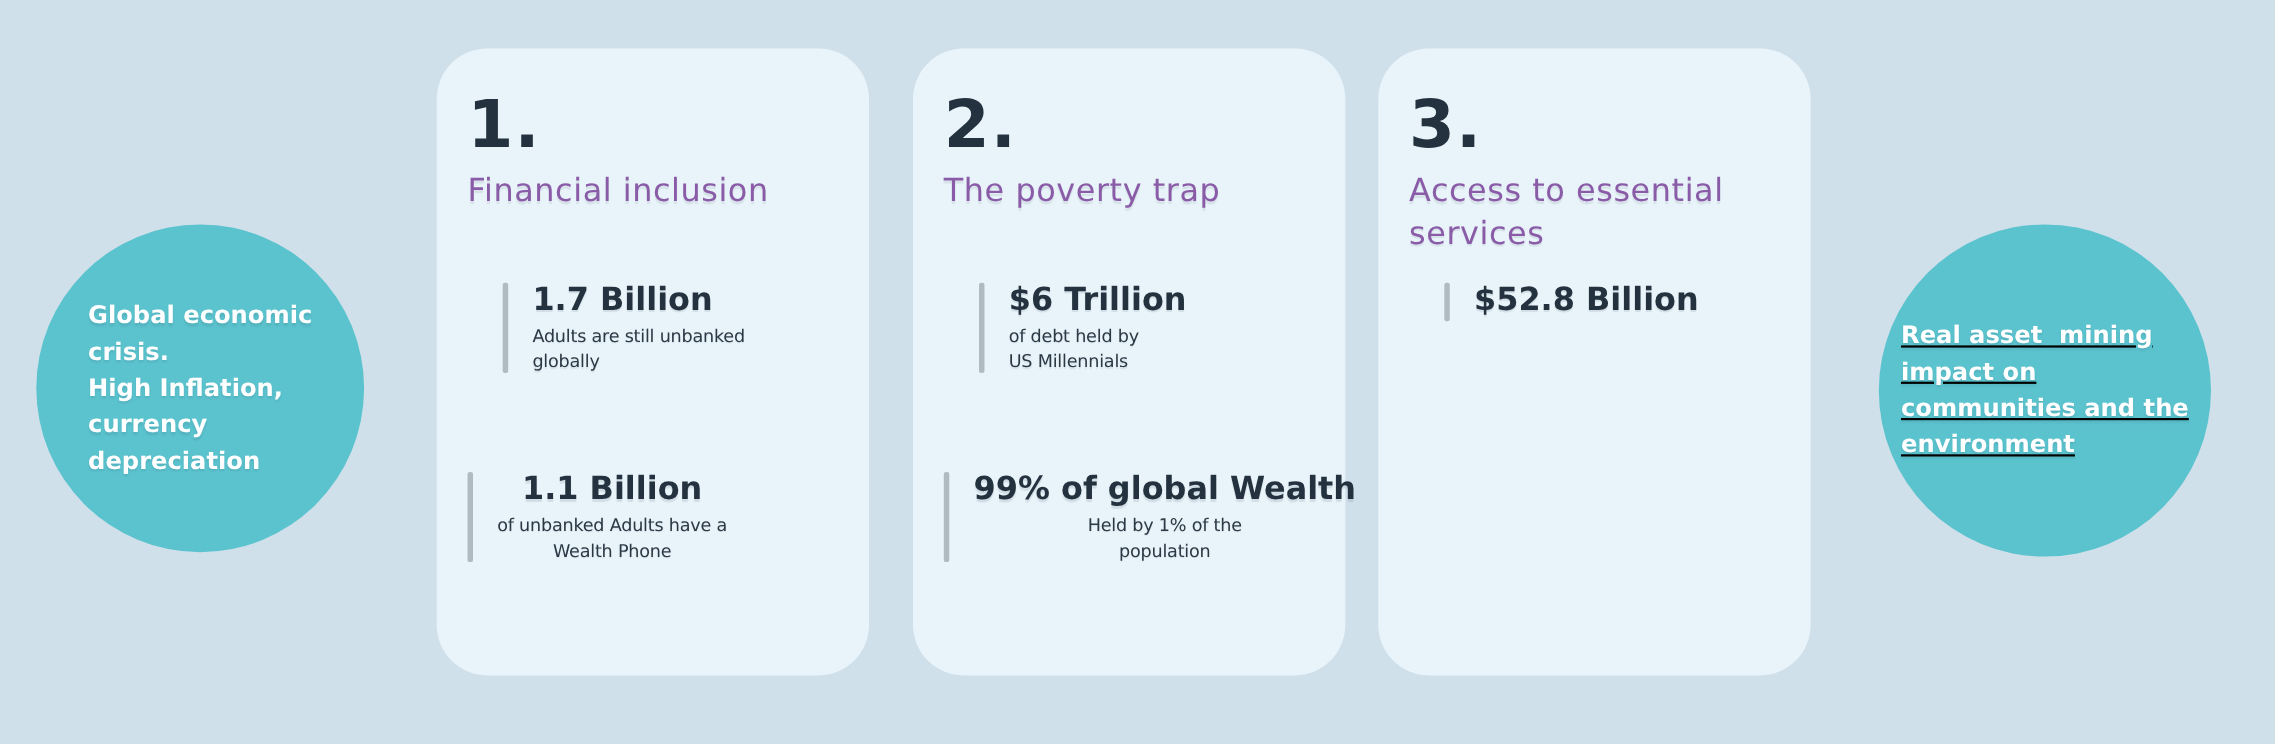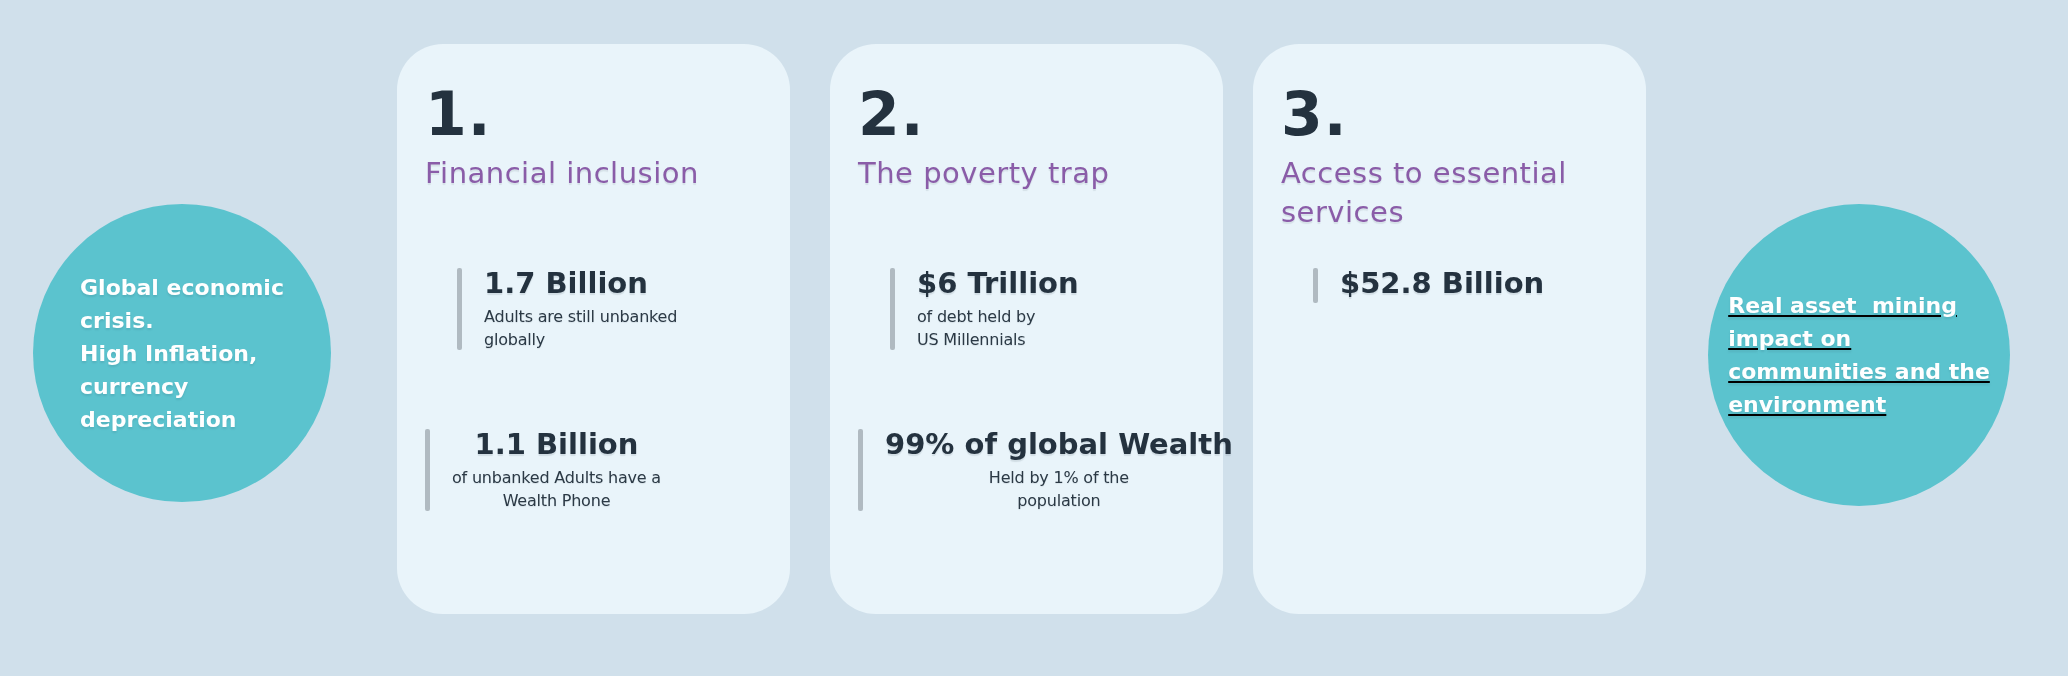--- a/index.html
+++ b/index.html
@@ -45,21 +45,21 @@
   }
   .card-heading{
     position:absolute;left:28px;top:110px;
     font-size:29px;font-weight:normal;color:var(--heading_purple);
     line-height:1.35;white-space:pre;letter-spacing:0.5px;
     text-shadow:0 2px 1px rgba(40,55,70,0.10);
   }
   .stat{
     position:absolute;left:28px;display:flex;align-items:stretch;
   }
-  .stat-1{top:222px;padding-left:32px;}
+  .stat-1{top:211px;padding-left:32px;}
   .stat-2{top:383px;text-align:center;}
   .stat-bar{
     flex:0 0 5px;width:5px;background:var(--accent_bar);border-radius:2px;
     margin:2px 0;
   }
   .stat-text{padding-left:22px;}
   .stat-label{
     font-size:29px;font-weight:bold;color:var(--dark_navy);line-height:1.2;
     margin-bottom:4px;white-space:pre;
     text-shadow:0 2px 1px rgba(40,55,70,0.12);

